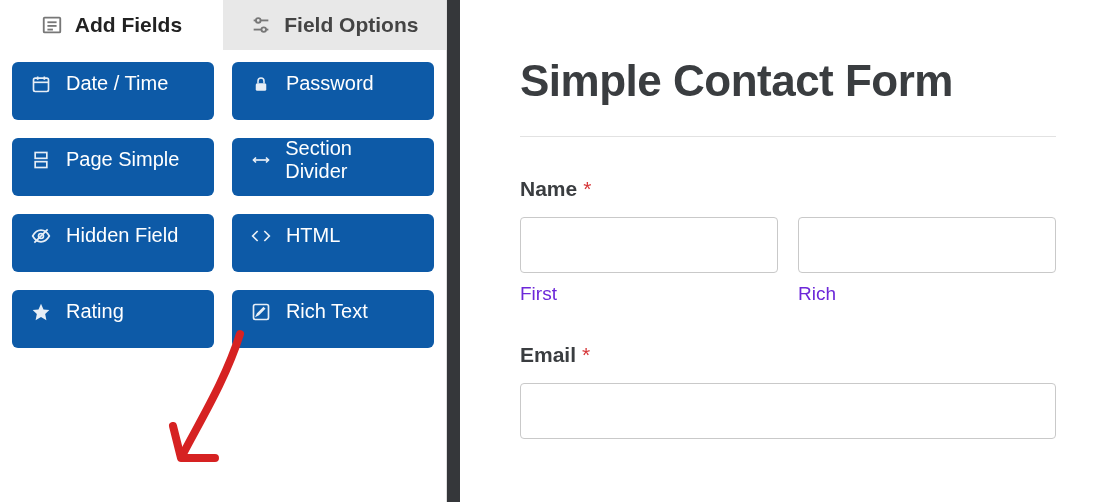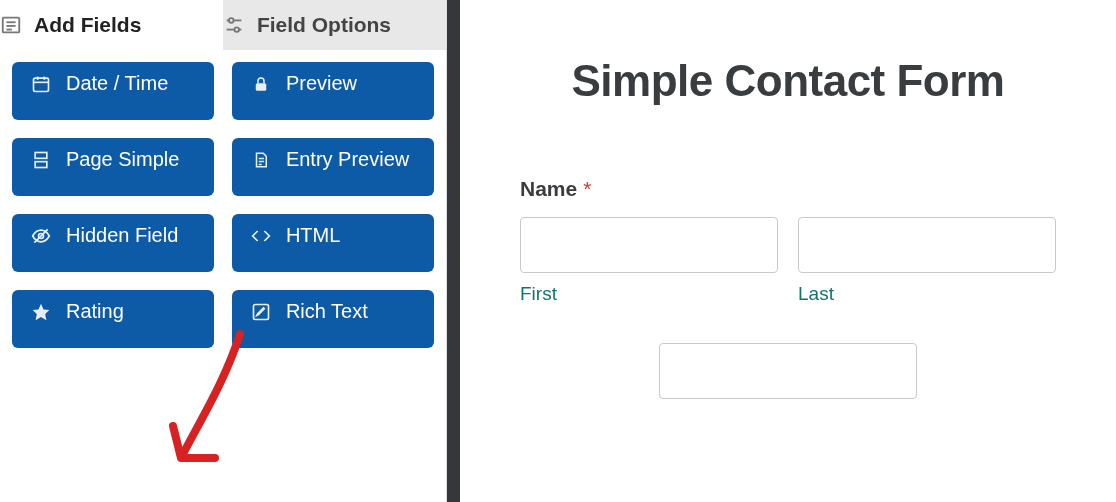--- a/index.html
+++ b/index.html
@@ -22,21 +22,21 @@
     }
     .tabs {
       display: flex;
       width: 100%;
       height: 50px;
     }
     .tab {
       flex: 1;
       display: flex;
       align-items: center;
-      justify-content: flex-start;
+      justify-content: center;
       gap: 12px;
       font-size: 21px;
       font-weight: 600;
       color: #444;
       cursor: pointer;
       background: #e8e8e8;
     }
     .tab.active {
       background: #fff;
       color: #222;
@@ -75,21 +75,20 @@
       background: #35373a;
       height: 502px;
     }
     .preview {
       flex: 1;
       background: #fff;
       padding: 56px 60px 0 60px;
       height: 378px;
       display:flex;
       flex-direction: column;
-      align-items: center;
     }
     .form-title {
       font-size: 44px;
       font-weight: 700;
       color: #3a3d40;
       letter-spacing: -0.5px;
       margin-bottom: 30px;
     }
     .form-hr {
       border: none;
@@ -107,21 +106,21 @@
     .name-col { flex:1; display:flex; flex-direction:column;}
     .text-input {
       height: 56px;
       border: 1px solid #c9c9c9;
       border-radius: 4px;
       background: #fff;
       padding: 0 12px;
       font-size: 18px;
     }
     .sublabel {
-      color: #0f766e;
+      color: #6d28d9;
       font-size: 19px;
       margin-top: 10px;
     }
     .email-input {
       height: 56px;
       border: 1px solid #c9c9c9;
       border-radius: 4px;
       width: 100%;
       padding: 0 12px;
       font-size: 18px;
@@ -178,41 +177,40 @@
       </span>
       <span>Date / Time</span>
     </div>
     <div class="field-btn">
       <span class="fico">
         <svg viewBox="0 0 24 24" width="18" height="18" fill="#fff">
             <rect x="5" y="11" width="14" height="10" rx="2"></rect>
             <path d="M8 11V8a4 4 0 0 1 8 0v3" fill="none" stroke="#fff" stroke-width="2"></path>
           </svg>
       </span>
-      <span>Preview</span>
+      <span>Password</span>
     </div>
     <div class="field-btn">
       <span class="fico">
         <svg viewBox="0 0 24 24" width="20" height="20" fill="none" stroke="#fff" stroke-width="2">
             <rect x="5" y="3" width="14" height="7"></rect>
             <rect x="5" y="14" width="14" height="7"></rect>
           </svg>
       </span>
       <span>Page Simple</span>
     </div>
     <div class="field-btn">
       <span class="fico">
-        <svg viewBox="0 0 24 24" width="18" height="20" fill="none" stroke="#fff" stroke-width="2">
-            <path d="M6 3h9l4 4v14H6z"></path>
-            <line x1="9" y1="10" x2="16" y2="10"></line>
-            <line x1="9" y1="14" x2="16" y2="14"></line>
-            <line x1="9" y1="18" x2="13" y2="18"></line>
-          </svg>
-      </span>
-      <span>Entry Preview</span>
+        <svg viewBox="0 0 24 24" width="20" height="20" fill="none" stroke="#fff" stroke-width="2">
+            <line x1="3" y1="12" x2="21" y2="12"></line>
+            <polyline points="6 9 3 12 6 15"></polyline>
+            <polyline points="18 9 21 12 18 15"></polyline>
+          </svg>
+      </span>
+      <span>Section Divider</span>
     </div>
     <div class="field-btn">
       <span class="fico">
         <svg viewBox="0 0 24 24" width="22" height="20" fill="none" stroke="#fff" stroke-width="2">
             <path d="M2 12s4-7 10-7 10 7 10 7-4 7-10 7S2 12 2 12z"></path>
             <circle cx="12" cy="12" r="3"></circle>
             <line x1="4" y1="20" x2="20" y2="4"></line>
           </svg>
       </span>
       <span>Hidden Field</span>
@@ -261,21 +259,24 @@
     <div class="field-label">
       <span>Name</span><span class="req">*</span>
     </div>
     <div class="name-row">
       <div class="name-col">
         <input type="text" class="text-input" style="">
         <div class="sublabel">First</div>
       </div>
       <div class="name-col">
         <input type="text" class="text-input" style="">
-        <div class="sublabel">Last</div>
+        <div class="sublabel">Rich</div>
       </div>
     </div>
   </div>
 
   <div>
+    <div class="field-label">
+      <span>Email</span><span class="req">*</span>
+    </div>
     <input type="text" class="email-input" style="">
   </div>
 </div>
 
 </body></html>

